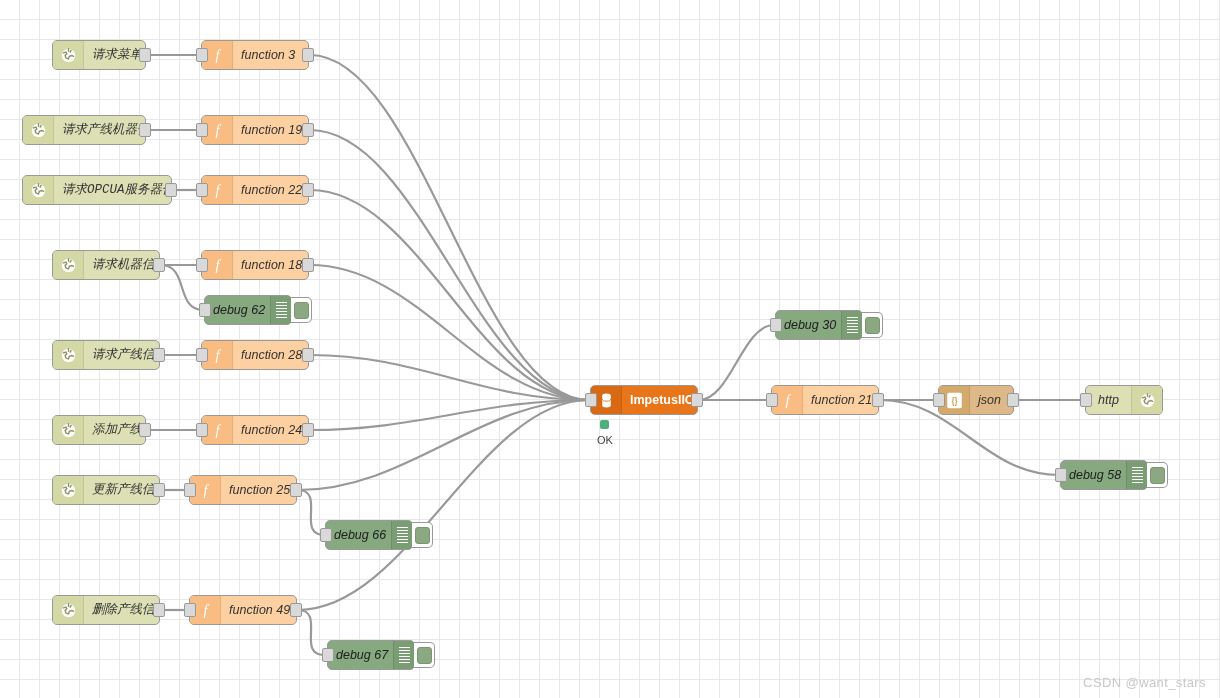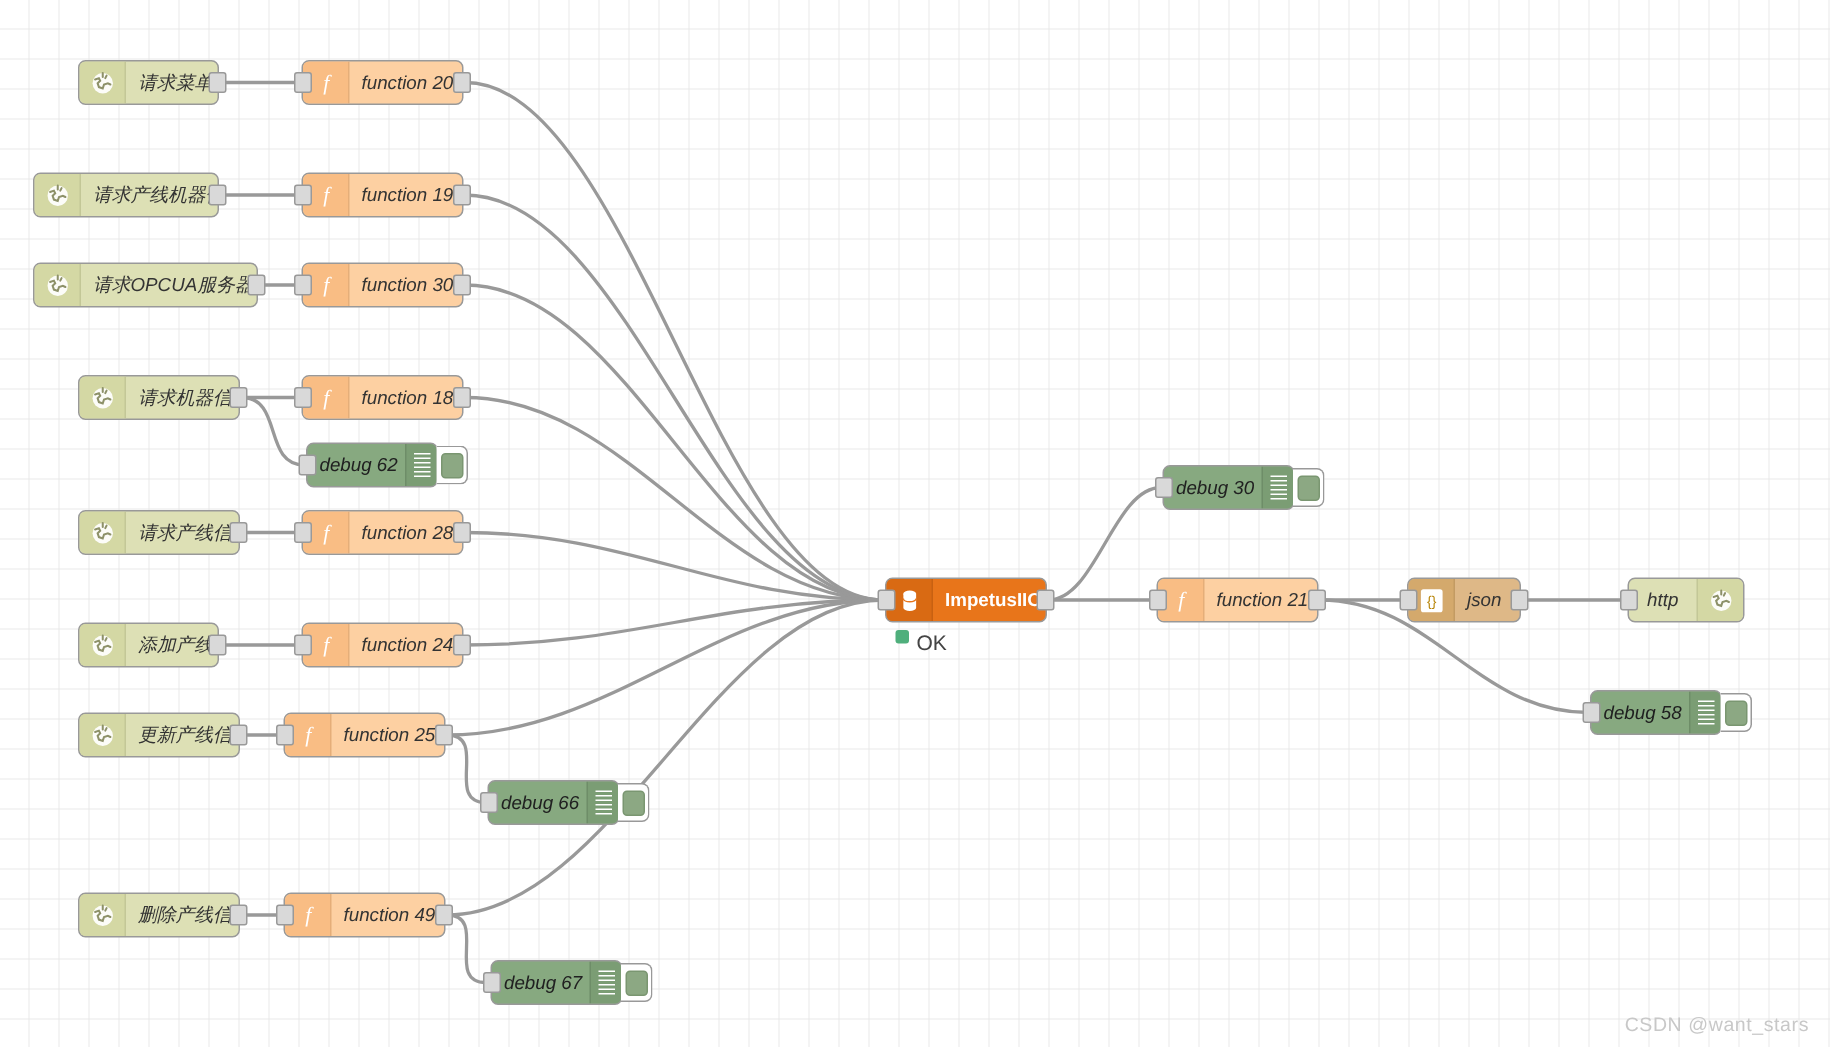--- a/index.html
+++ b/index.html
@@ -68,20 +68,21 @@
     font-style: italic;
     color: #333333;
     padding: 0 8px;
     white-space: nowrap;
     overflow: hidden;
     line-height: 28px;
   }
   .label.cjk {
     font-style: italic;
     font-size: 12.5px;
+    font-family: Liberation Mono, monospace;
   }
   .label.center { text-align: center; }
 
   
   .n-inject  { background: #dde0b5; }
   .n-inject .icon-box { background: #d4d8a4; }
   .n-function{ background: #fdd0a2; }
   .n-function .icon-box { background: #f9bd84; }
   .n-debug   { background: #87a980; }
   .n-debug .label { color: #202020; }
@@ -151,25 +152,26 @@
     background: #8ca883;
     border: 1px solid #7a9671;
   }
 
   
   .status {
     position: absolute;
     left: 6px;
     top: 34px;
     display: flex;
-    align-items: flex-start;
+    align-items: center;
     gap: 5px;
-    font-size: 14px;
+    font-size: 11px;
     color: #444444;
     white-space: nowrap;
+    flex-direction: column;
   }
   .status .dot {
     width: 9px;
     height: 9px;
     border-radius: 2px;
     background: #4faf7c;
     display: block;
   }
 
   .watermark {
@@ -310,21 +312,21 @@
         </div>
         <span class="port out"></span>
       </div>
       <div class="node n-function" style="left: 201px; top: 40px; width: 108px;">
         <div class="body">
           <div class="icon-box left">
             <svg class="glyph" width="17" height="17" viewBox="0 0 20 20">
               <text x="10" y="15" text-anchor="middle" font-family="&quot;Liberation Serif&quot;, serif" font-style="italic" font-size="17" fill="#ffffff">f</text>
             </svg>
           </div>
-          <div class="label">function 20</div>
+          <div class="label">function 3</div>
         </div>
         <span class="port in"></span>
         <span class="port out"></span>
       </div>
       <div class="node n-function" style="left: 201px; top: 115px; width: 108px;">
         <div class="body">
           <div class="icon-box left">
             <svg class="glyph" width="17" height="17" viewBox="0 0 20 20">
               <text x="10" y="15" text-anchor="middle" font-family="&quot;Liberation Serif&quot;, serif" font-style="italic" font-size="17" fill="#ffffff">f</text>
             </svg>
@@ -334,21 +336,21 @@
         <span class="port in"></span>
         <span class="port out"></span>
       </div>
       <div class="node n-function" style="left: 201px; top: 175px; width: 108px;">
         <div class="body">
           <div class="icon-box left">
             <svg class="glyph" width="17" height="17" viewBox="0 0 20 20">
               <text x="10" y="15" text-anchor="middle" font-family="&quot;Liberation Serif&quot;, serif" font-style="italic" font-size="17" fill="#ffffff">f</text>
             </svg>
           </div>
-          <div class="label">function 30</div>
+          <div class="label">function 22</div>
         </div>
         <span class="port in"></span>
         <span class="port out"></span>
       </div>
       <div class="node n-function" style="left: 201px; top: 250px; width: 108px;">
         <div class="body">
           <div class="icon-box left">
             <svg class="glyph" width="17" height="17" viewBox="0 0 20 20">
               <text x="10" y="15" text-anchor="middle" font-family="&quot;Liberation Serif&quot;, serif" font-style="italic" font-size="17" fill="#ffffff">f</text>
             </svg>

